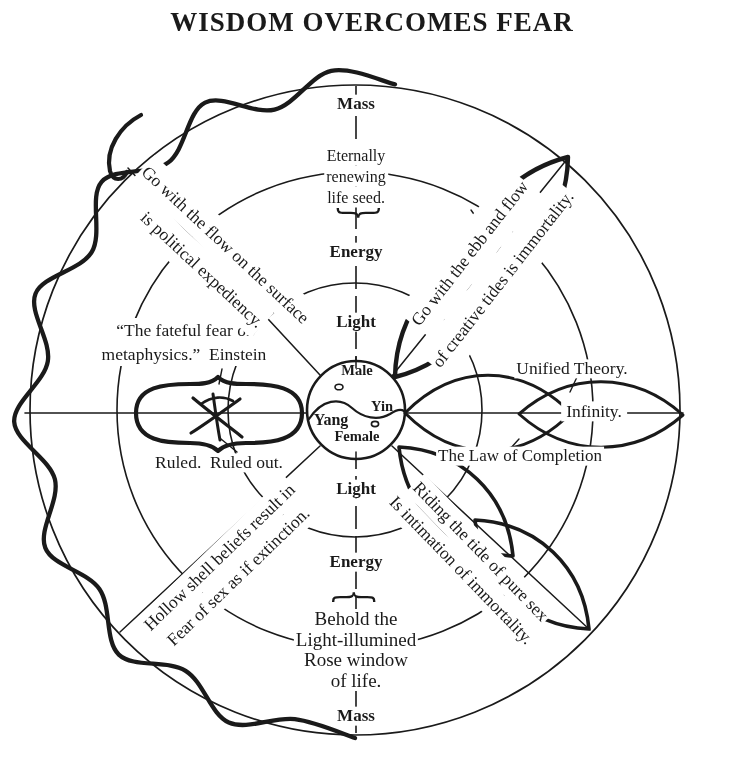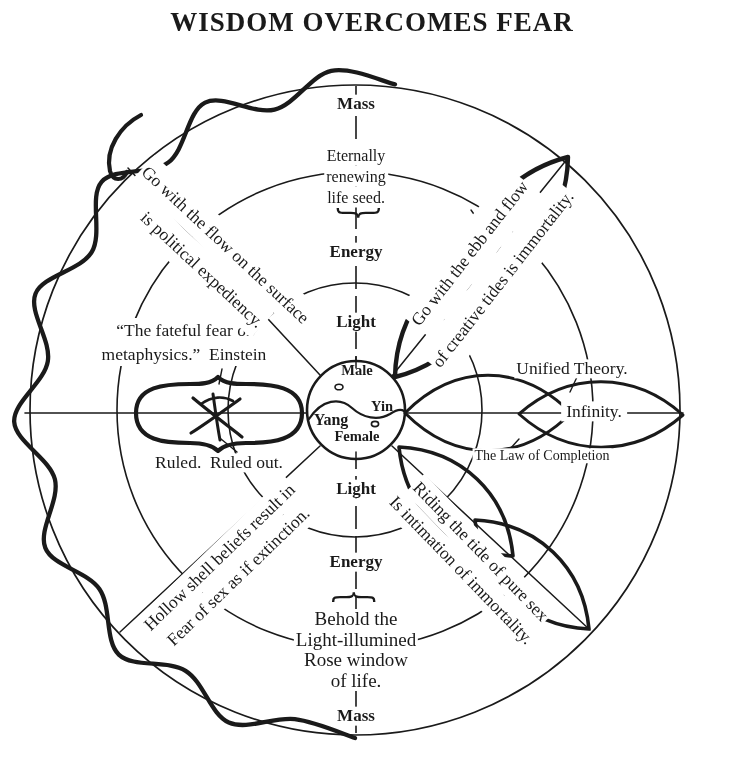--- a/index.html
+++ b/index.html
@@ -85,21 +85,21 @@
 <div class="lbl sans b bg" style="left:356px;top:716px;font-size:17px;">Mass</div>
 
 <div class="lbl ser stack" style="left:184px;top:342px;font-size:17.5px;line-height:24px;">
   <span class="bg">“The fateful fear of</span>
   <span class="bg">metaphysics.”  Einstein</span>
 </div>
 <div class="lbl ser bg" style="left:219px;top:463px;font-size:17.5px;">Ruled.  Ruled out.</div>
 
 <div class="lbl ser bg" style="left:572px;top:369px;font-size:17.5px;">Unified Theory.</div>
 <div class="lbl ser" style="left:594px;top:412px;font-size:17.5px;"><span class="bg" style="padding:0 5px;">Infinity.</span></div>
-<div class="lbl ser bg" style="left:542px;top:456px;font-size:14px;">The Law of Completion</div>
+<div class="lbl ser bg" style="left:520px;top:456px;font-size:17px;">The Law of Completion</div>
 
 <div class="lbl ser stack" style="left:214px;top:257px;font-size:17.5px;line-height:34px;transform:translate(-50%,-50%) rotate(43deg);">
   <span class="bg">Go with the flow on the surface</span>
   <span class="bg">is political expediency.</span>
 </div>
 <div class="lbl ser stack" style="left:486px;top:266px;font-size:17.5px;line-height:42px;transform:translate(-50%,-50%) rotate(-52deg);">
   <span class="bg">Go with the ebb and flow</span>
   <span class="bg">of creative tides is immortality.</span>
 </div>
 <div class="lbl ser stack" style="left:229px;top:567px;font-size:17.5px;line-height:27px;transform:translate(-50%,-50%) rotate(-44deg);">

